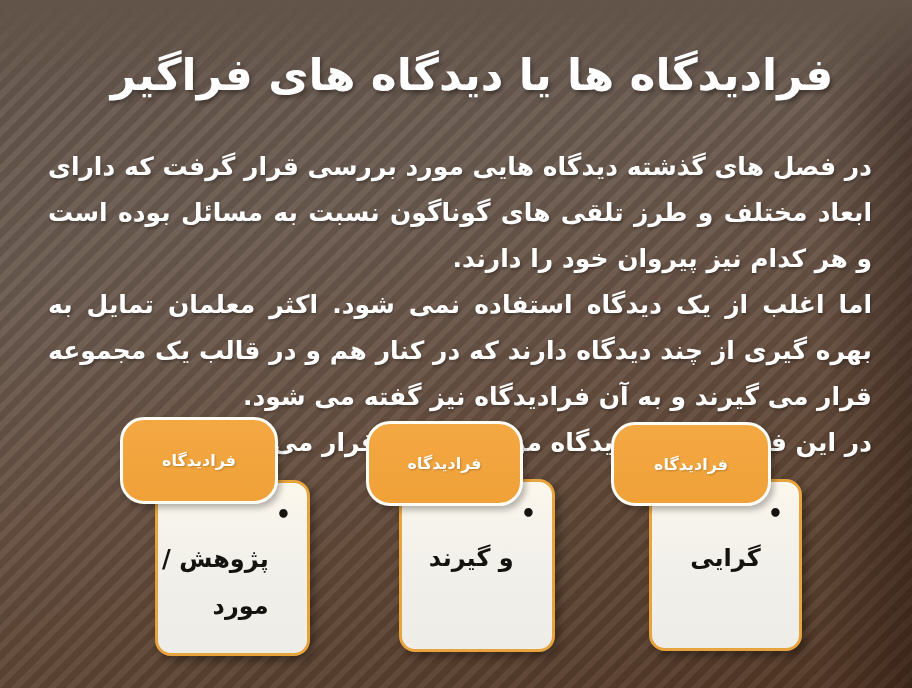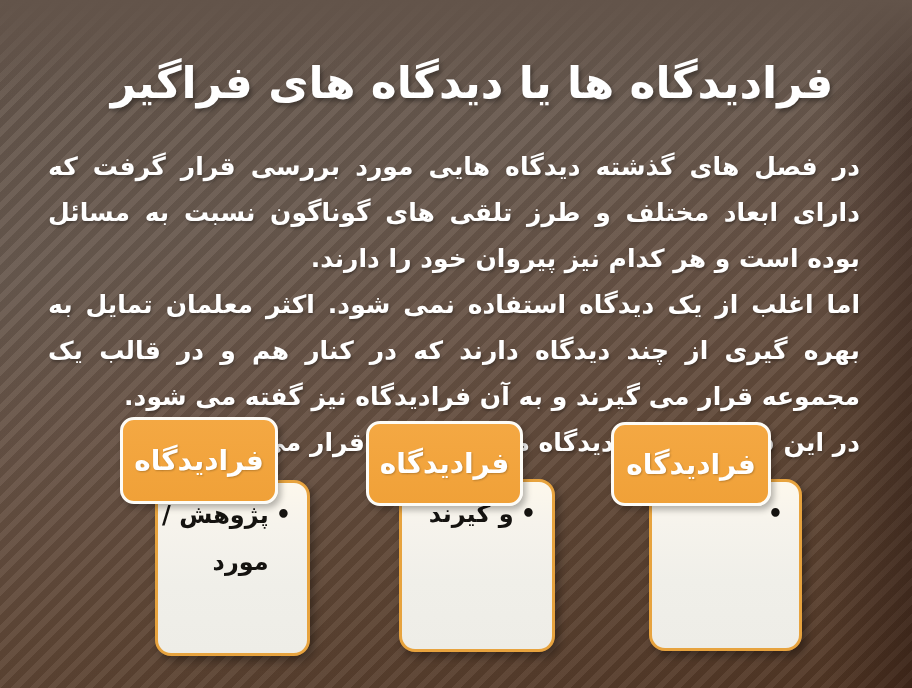--- a/index.html
+++ b/index.html
@@ -12,73 +12,74 @@
     background:
       linear-gradient(to bottom, rgba(99,84,74,1) 0%, rgba(99,84,74,0) 15%),
       linear-gradient(to right, rgba(0,0,0,0) 90%, rgba(30,13,8,0.38) 100%),
       repeating-linear-gradient(135deg,
         rgba(255,255,255,0.05) 0px, rgba(255,255,255,0.05) 6px,
         rgba(0,0,0,0.055) 6px, rgba(0,0,0,0.055) 13px),
       linear-gradient(165deg, #63544a 0%, #695a4f 30%, #675245 50%, #5f4736 70%, #573d2c 88%, #503523 100%);
   }
   .title {
     position: absolute; top: 38px; right: 0; left: 0;
-    margin: 12px; text-align: center; white-space: nowrap;
+    margin: 4px; text-align: center; white-space: nowrap;
     color: #ffffff; font-weight: bold; font-size: 44px; line-height: 1.5;
     text-shadow: 2px 3px 4px rgba(0,0,0,0.35);
     padding-left: 32px;
   }
   .text {
-    position: absolute; top: 144px; right: 52px; left: 48px;
+    position: absolute; top: 144px; right: 40px; left: 48px;
     color: #ffffff; font-weight: bold; font-size: 25px; line-height: 46px;
     text-align: justify; text-shadow: 1px 2px 3px rgba(0,0,0,0.3);
   }
   .text p { margin: 0; }
   .text p.lead-in { text-align: right; }
   .tab {
     position: absolute; z-index: 3; box-sizing: border-box;
     background: linear-gradient(to bottom, #f4a843 0%, #f0a138 100%);
-    border: 3px solid #fdfcf7; border-radius: 14px;
+    border: 3px solid #fdfcf7; border-radius: 24px;
     display: flex; align-items: center; justify-content: center;
-    color: #ffffff; font-weight: bold; font-size: 28px;
+    color: #ffffff; font-weight: bold; font-size: 16px;
     box-shadow: 3px 4px 6px rgba(0,0,0,0.28);
     text-shadow: 1px 1px 2px rgba(0,0,0,0.22);
   }
   .bodycard {
     position: absolute; z-index: 2; box-sizing: border-box;
     background: linear-gradient(to bottom, #fdf8ec 0%, #f6f3ec 25%, #f0efe9 60%, #eeede7 100%);
     border: 3px solid #e7a33e; border-radius: 16px;
     box-shadow: 4px 5px 8px rgba(0,0,0,0.35);
     overflow: hidden;
   }
   .bullet-item {
     display: flex; gap: 7px; padding: 9px 16px 0 6px;
     color: #151310; font-weight: bold; font-size: 24px; line-height: 47px;
   }
   .bullet { flex: 0 0 auto; }
-  .lines { flex: 1 1 auto; min-width: 0; }
+  .lines { flex: 1 1 auto; min-width: 0; margin-top: 44px; }
   .lines div { text-align: right; white-space: nowrap; }
 </style>
 </head>
 <body>
 
 <div class="slide">
 
   <h1 class="title">فرادیدگاه ها یا دیدگاه های فراگیر</h1>
 
   <div class="text">
     <p>در فصل های گذشته دیدگاه هایی مورد بررسی قرار گرفت که دارای ابعاد مختلف و طرز تلقی های گوناگون نسبت به مسائل بوده است و هر کدام نیز پیروان خود را دارند.</p>
     <p>اما اغلب از یک دیدگاه استفاده نمی شود. اکثر معلمان تمایل به بهره گیری از چند دیدگاه دارند که در کنار هم و در قالب یک مجموعه قرار می گیرند و به آن فرادیدگاه نیز گفته می شود.</p>
     <p class="lead-in">در این فصل سه فرادیدگاه مورد بررسی قرار می گیرند:</p>
   </div>
 
   <div class="bodycard" style="left:649px; top:479px; width:153px; height:172px;">
     <div class="bullet-item">
       <span class="bullet">•</span>
       <div class="lines">
+        <div>گرایی</div>
         <div></div>
       </div>
     </div>
   </div>
   <div class="tab" style="left:611px; top:422px; width:160px; height:84px;">
     <span>فرادیدگاه</span>
   </div>
 
   <div class="bodycard" style="left:399px; top:479px; width:156px; height:173px;">
     <div class="bullet-item">

